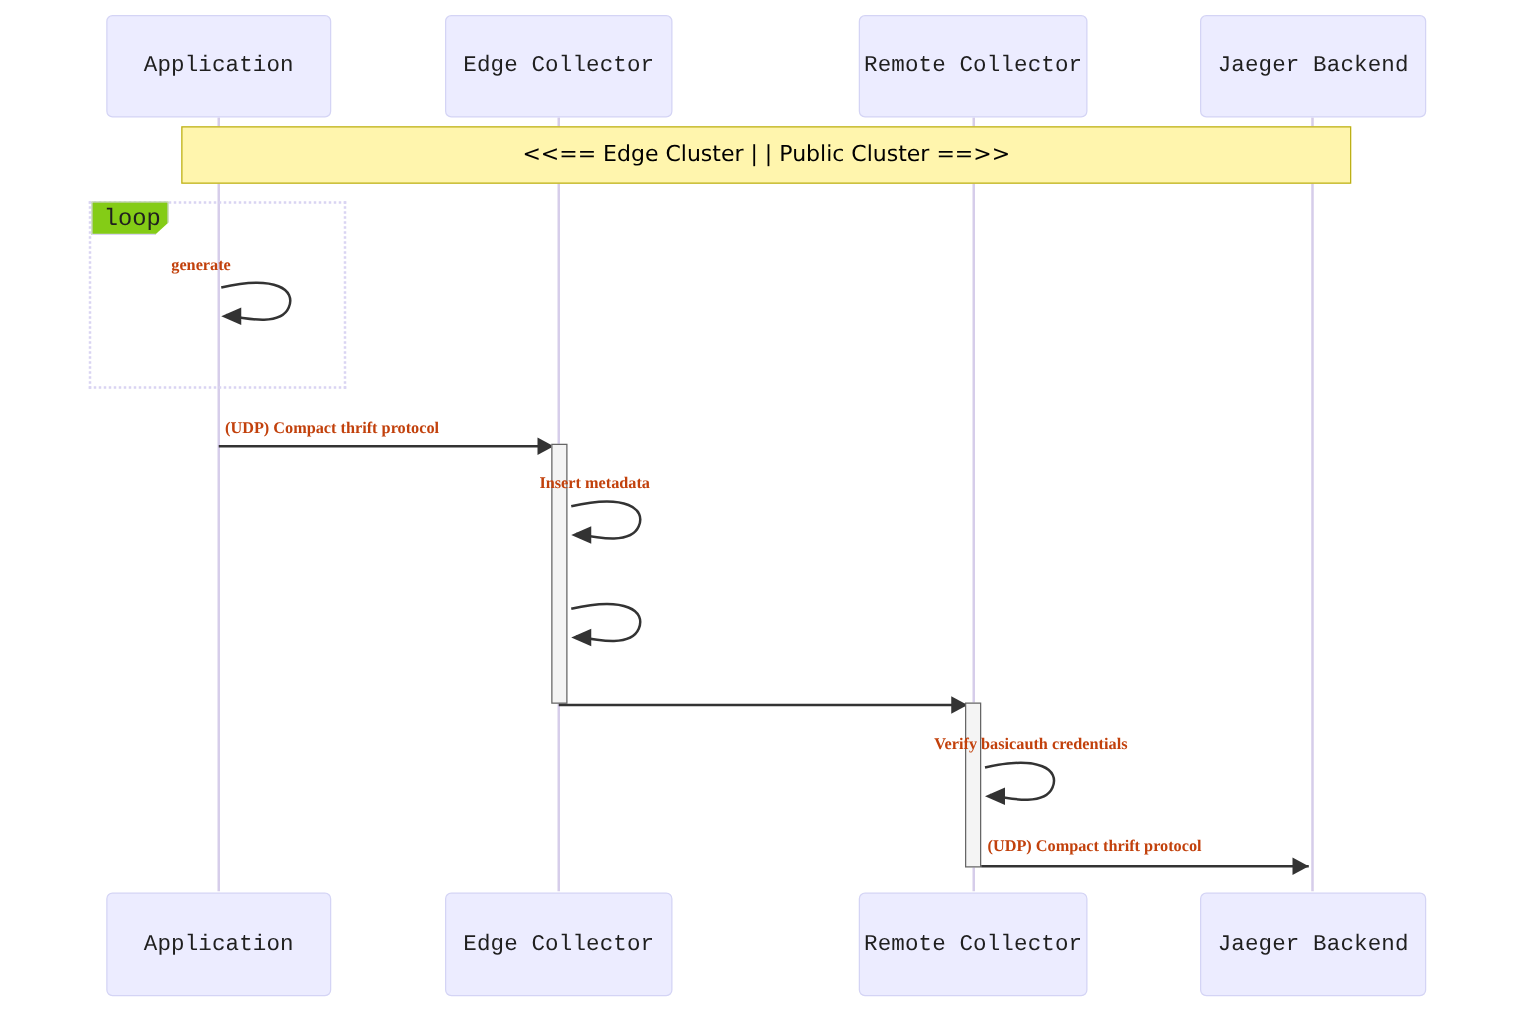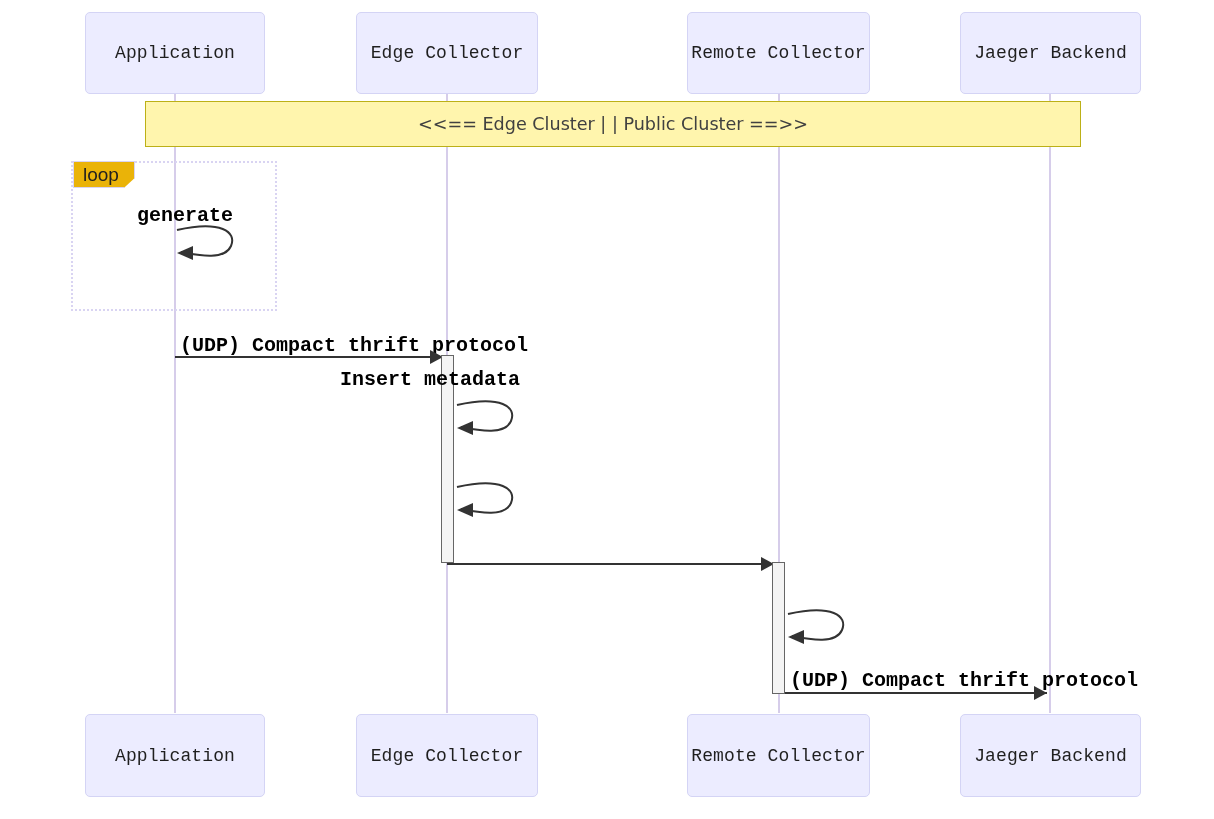--- a/index.html
+++ b/index.html
@@ -41,38 +41,38 @@
   
   .note-box {
     position: absolute;
     box-sizing: border-box;
     background: #FFF5AD;
     border: 1px solid #BCB017;
     display: flex;
     align-items: center;
     justify-content: center;
     font-size: 17.6px;
-    color: #404040;
+    color: #000000;
     font-family: "DejaVu Sans", sans-serif;
   }
   
   .loop-frame {
     position: absolute;
     box-sizing: border-box;
     border: 2px dotted #D9D4F2;
     background: transparent;
   }
   .loop-tag {
     position: absolute;
     box-sizing: border-box;
-    background: #eab308;
+    background: #84cc16;
     border: 1px solid #D9D4F2;
     font-size: 19px;
     color: #1f1f1f;
-    font-family: Liberation Sans, sans-serif;
+    font-family: Liberation Mono, monospace;
     display: flex;
     align-items: center;
     padding-left: 9px;
     -webkit-clip-path: polygon(0 0, 100% 0, 100% 62%, 82% 100%, 0 100%);
     clip-path: polygon(0 0, 100% 0, 100% 62%, 82% 100%, 0 100%);
   }
   
   .activation {
     position: absolute;
     box-sizing: border-box;
@@ -88,24 +88,24 @@
   .msg-head {
     position: absolute;
     width: 0;
     height: 0;
     border-top: 7px solid transparent;
     border-bottom: 7px solid transparent;
     border-left: 13px solid #333333;
   }
   .msg-label {
     position: absolute;
-    font-size: 20px;
+    font-size: 13px;
     font-weight: bold;
-    color: #000000;
-    font-family: Liberation Mono, monospace;
+    color: #c2410c;
+    font-family: Liberation Serif, serif;
     white-space: nowrap;
   }
   .msg-label.right-align { text-align: right; }
   
   .self-loop {
     position: absolute;
     overflow: visible;
   }
   .self-loop path {
     fill: none;
@@ -142,36 +142,37 @@
     <path d="M 2 8 C 46 -2, 62 10, 56 24 C 50 38, 26 34, 6 30"></path>
     <polygon points="18,24 2,31 18,38"></polygon>
   </svg>
 
   <div class="msg-label" style="left:180px; top:334px;">(UDP) Compact thrift protocol</div>
   <div class="msg-line" style="left:175px; top:356px; width:268px;"></div>
   <div class="msg-head" style="left:430px; top:350px;"></div>
 
   <div class="activation" style="left:441px; top:355px; width:13px; height:208px;"></div>
 
-  <div class="msg-label right-align" style="left:260px; top:368px; width:260px;text-align:right;">Insert metadata</div>
+  <div class="msg-label right-align" style="left:260px; top:378px; width:260px;text-align:right;">Insert metadata</div>
   <svg class="self-loop" width="66" height="44" style="left:455px; top:397px;">
     <path d="M 2 8 C 46 -2, 62 10, 56 24 C 50 38, 26 34, 6 30"></path>
     <polygon points="18,24 2,31 18,38"></polygon>
   </svg>
 
   <svg class="self-loop" width="66" height="44" style="left:455px; top:479px;">
     <path d="M 2 8 C 46 -2, 62 10, 56 24 C 50 38, 26 34, 6 30"></path>
     <polygon points="18,24 2,31 18,38"></polygon>
   </svg>
 
   <div class="msg-line" style="left:447px; top:563px; width:327px;"></div>
   <div class="msg-head" style="left:761px; top:557px;"></div>
 
   <div class="activation" style="left:772px; top:562px; width:13px; height:132px;"></div>
 
+  <div class="msg-label right-align" style="left:582px; top:587px; width:320px;">Verify basicauth credentials</div>
   <svg class="self-loop" width="66" height="44" style="left:786px; top:606px;">
     <path d="M 2 8 C 46 -2, 62 10, 56 24 C 50 38, 26 34, 6 30"></path>
     <polygon points="18,24 2,31 18,38"></polygon>
   </svg>
 
   <div class="msg-label" style="left:790px; top:669px;">(UDP) Compact thrift protocol</div>
   <div class="msg-line" style="left:785px; top:692px; width:262px;"></div>
   <div class="msg-head" style="left:1034px; top:686px;"></div>
 
   <div class="participant-box" style="left:85px; top:714px; width:180px; height:83px;">Application</div>

